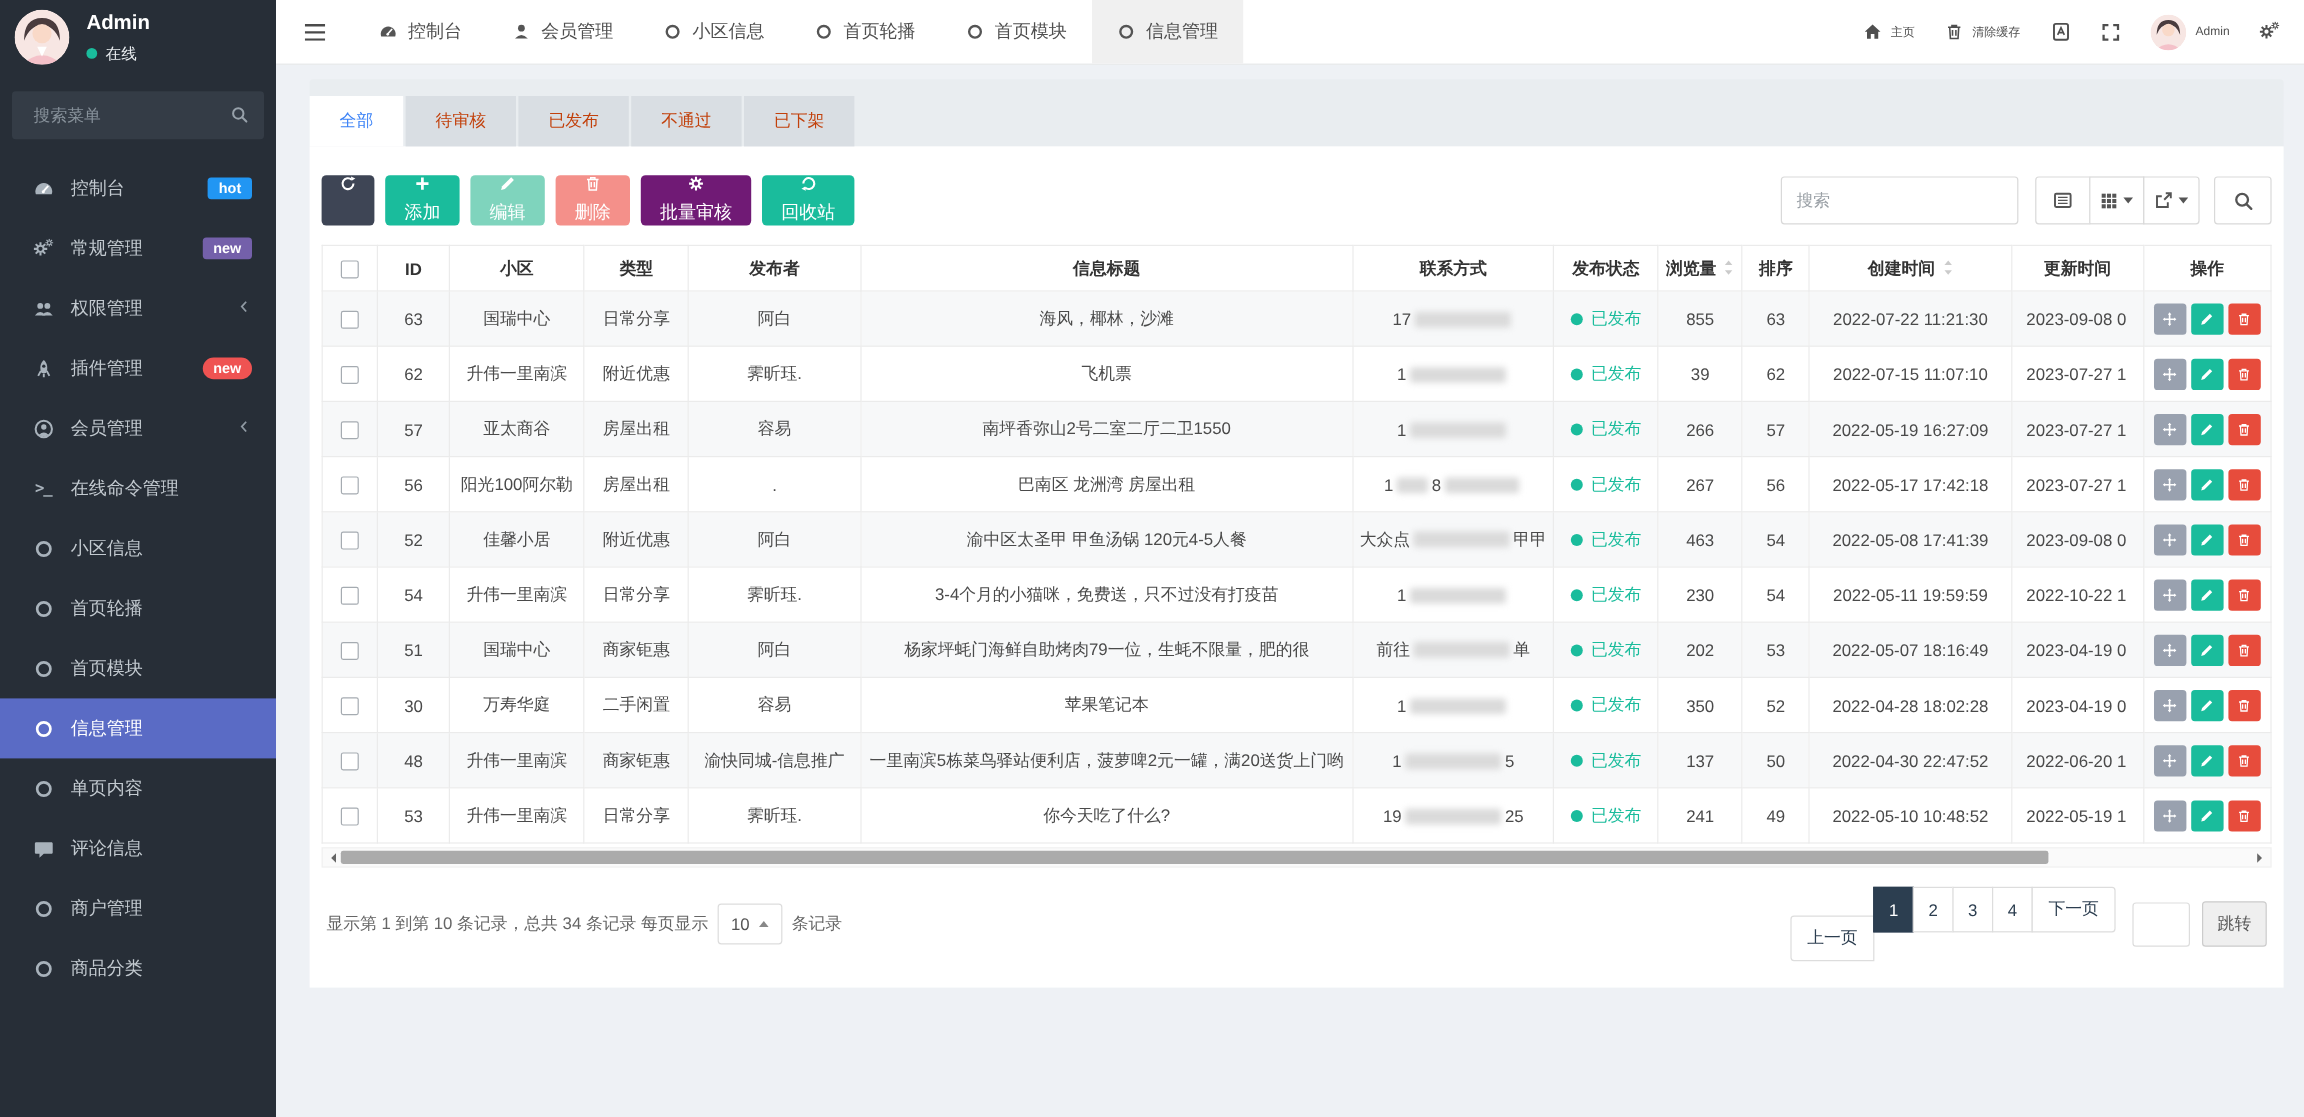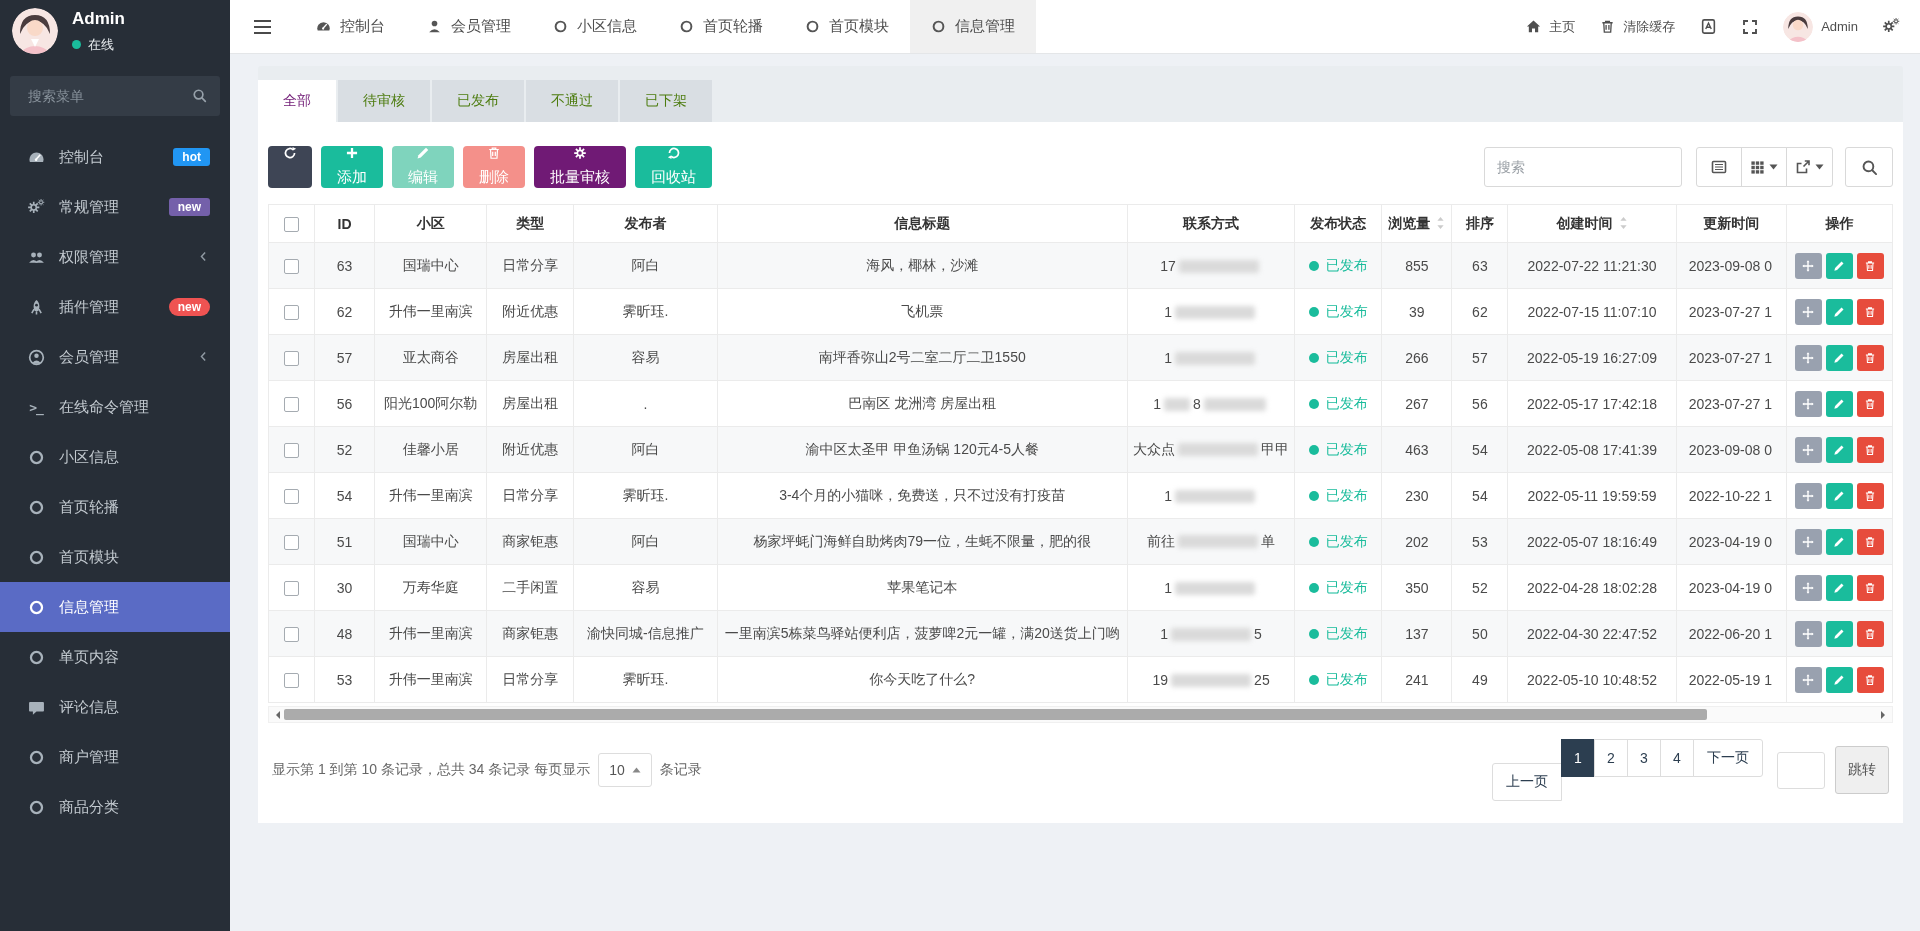--- a/index.html
+++ b/index.html
@@ -36,30 +36,30 @@
 
   
   .navbar { position:absolute; left:230px; right:0; top:0; height:54px; background:#fff;
     border-bottom:1px solid #e4e6e8; display:flex; align-items:stretch; z-index:8; }
   .hamburger { display:flex; align-items:center; padding:0 24px; color:#4a4a4a; cursor:pointer; }
   .nav-tab { display:flex; align-items:center; gap:9px; padding:0 21px; font-size:15px;
     color:#4f4f4f; cursor:pointer; }
   .nav-tab .ico { color:#555; }
   .nav-tab.active { background:#f0f0f0; }
   .nav-right { margin-left:auto; display:flex; align-items:center; gap:25px; padding-right:20px;
-    font-size:13px; color:#4f4f4f;text-align:right; }
+    font-size:10px; color:#4f4f4f;text-align:right; }
   .nav-right .item { display:flex; align-items:center; gap:8px; cursor:pointer; }
   .nav-avatar { width:30px; height:30px; border-radius:50%; overflow:hidden; }
 
   
   .main { position:absolute; left:230px; top:54px; right:0; bottom:0; padding:12px 17px 0 28px; }
   .status-tabs { background:#e9edf0; display:flex; gap:2px; padding:14px 0 0 0; border-radius:3px 3px 0 0; }
   .stab { height:42px; display:flex; align-items:center; justify-content:center; padding:0 25px;
-    font-size:14px; color:#4d7c0f; background:#d9dee3; cursor:pointer; }
-  .stab.active { background:#fff; color:#701a75;justify-content:flex-end; }
+    font-size:14px; color:#c2410c; background:#d9dee3; cursor:pointer; }
+  .stab.active { background:#fff; color:#3b82f6;justify-content:flex-end; }
   .panel { background:#fff; padding:24px 10px 14px; }
 
   .toolbar { display:flex; align-items:center; margin-bottom:16px; }
   .tbtn { height:42px; border:none; border-radius:4px; color:#fff; font-size:15px;
     display:flex; align-items:center; gap:8px; padding:0 16px; margin-right:9px; cursor:pointer;flex-direction:column; }
   .tbtn.dark { background:#3e4555; padding:0 15px; }
   .tbtn.green { background:#1abc9c; }
   .tbtn.green-disabled { background:#7fd4bd; cursor:default; }
   .tbtn.red-disabled { background:#f4908a; cursor:default; }
   .tbtn.gray { background:#701a75;text-align:center; }
@@ -106,21 +106,21 @@
   .pg-right { margin-left:auto; display:flex; align-items:center; }
   .pager { display:flex; }
   .pbtn { min-width:34px; height:38px; padding:0 13px; border:1px solid #ddd; margin-left:-1px;
     display:flex; align-items:center; justify-content:center; background:#fff; color:#2c3e50;
     font-size:14px; cursor:pointer; }
   .pbtn.num { padding:0; }
   .pager .pbtn:first-child { border-radius:3px 0 0 3px; margin-left:0;margin-top:24px; }
   .pager .pbtn:last-child { border-radius:0 3px 3px 0; }
   .pbtn.active { background:#2c3e50; border-color:#2c3e50; color:#fff; }
   .jump-input { width:48px; height:37px; border:1px solid #ddd; border-radius:3px; margin-left:14px; outline:none; padding:0 6px; font-size:14px; }
-  .jump-btn { height:48px; padding:0 12px; border:1px solid #ccc; border-radius:3px; background:#efefef;
+  .jump-btn { height:38px; padding:0 12px; border:1px solid #ccc; border-radius:3px; background:#efefef;
     color:#555; margin-left:10px; font-size:14px; cursor:pointer; }
 </style>
 </head>
 <body>
 
 <aside class="sidebar">
   <div class="user-block">
     <div class="avatar">
       <svg viewBox="0 0 46 46" width="46" height="46">
         <circle cx="23" cy="23" r="23" fill="#f7e6e3"></circle>

